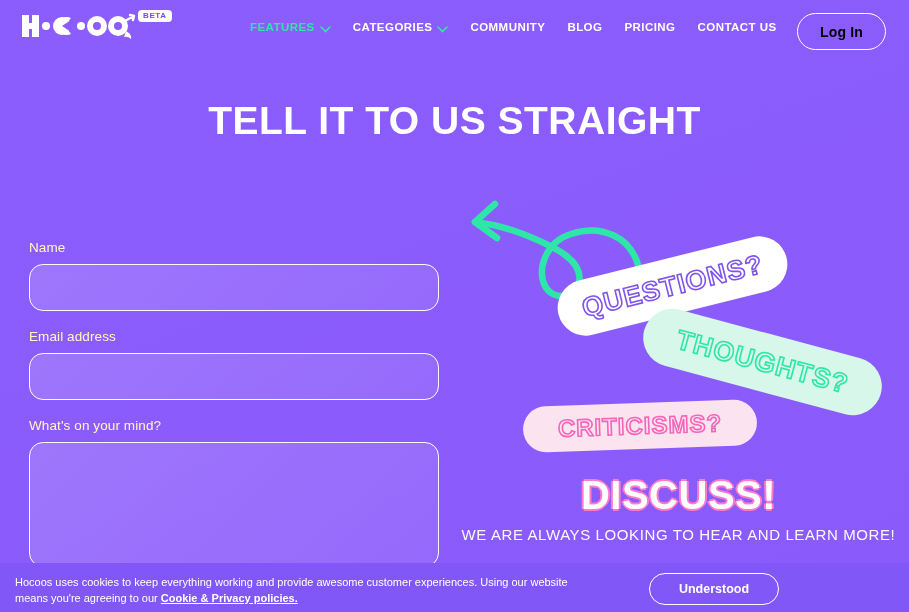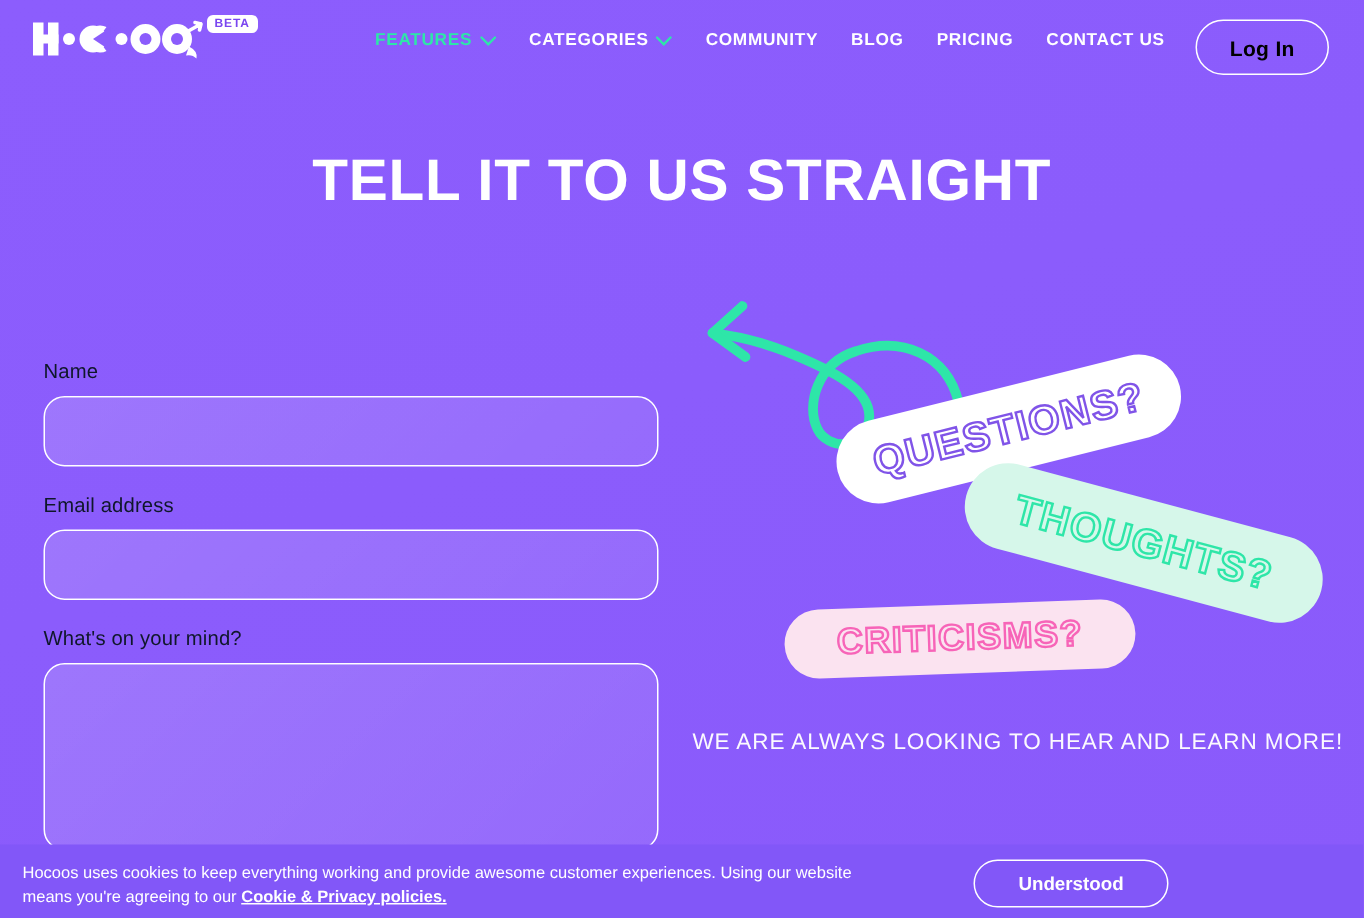--- a/index.html
+++ b/index.html
@@ -29,21 +29,21 @@
     font-size:8px; font-weight:bold; letter-spacing:.6px;
     padding:2px 5px 2px 5px; border-radius:4px;
     margin-left:-12px; margin-top:1px;
     line-height:1;
   }
   .nav-links {
     position:absolute; left:250px; top:21px;
     display:flex; align-items:center; gap:22px;
   }
   .nav-item {
-    display:flex; align-items:center; gap:5px;
+    display:flex; align-items:flex-end; gap:5px;
     color:#ffffff; font-size:11.5px; font-weight:bold;
     letter-spacing:.45px; cursor:pointer; white-space:nowrap;
   }
   .nav-item.active { color:#2EE6A8; }
   .chev { display:block; }
   .login-btn {
     position:absolute; right:23px; top:13px;
     width:89px; height:37px; border-radius:19px;
     border:1.6px solid #ffffff; background:transparent;
     color:#000000; font-size:14px; font-weight:bold;
@@ -55,21 +55,21 @@
   .hero-title {
     position:absolute; top:101px; left:0; width:909px;
     text-align:center; color:#ffffff;
     font-size:39px; font-weight:bold; letter-spacing:.5px;
     line-height:1; white-space:nowrap;
   }
 
   
   .form-col { position:absolute; left:29px; top:240px; width:410px; }
   .field-label {
-    color:#0f172a; font-size:13.5px; font-weight:500;
+    color:#fef9c3; font-size:13.5px; font-weight:500;
     margin-bottom:9px; letter-spacing:.1px;
   }
   .field-input {
     display:block; width:410px; height:47px;
     border:1.6px solid #ffffff; border-radius:14px;
     background:linear-gradient(135deg,rgba(255,255,255,.16),rgba(255,255,255,.09));
     color:#ffffff; font-size:14px;
     padding:0 16px; outline:none;
     font-family:"Liberation Sans", sans-serif;
   }
@@ -259,20 +259,21 @@
   <div class="badge badge-thoughts">
     <span>THOUGHTS?</span>
   </div>
 
   <div class="badge badge-criticisms">
     <span>CRITICISMS?</span>
   </div>
 </div>
 
 <div class="discuss">
+  <div class="discuss-title">DISCUSS!</div>
   <div class="discuss-sub">WE ARE ALWAYS LOOKING TO HEAR AND LEARN MORE!</div>
 </div>
 
 <div class="cookie-bar">
   <div class="cookie-text">
     <span>Hocoos uses cookies to keep everything working and provide awesome customer experiences. Using our website means you're agreeing to our </span><span class="cookie-link">Cookie &amp; Privacy policies.</span>
   </div>
   <button class="understood-btn">Understood</button>
 </div>
 

